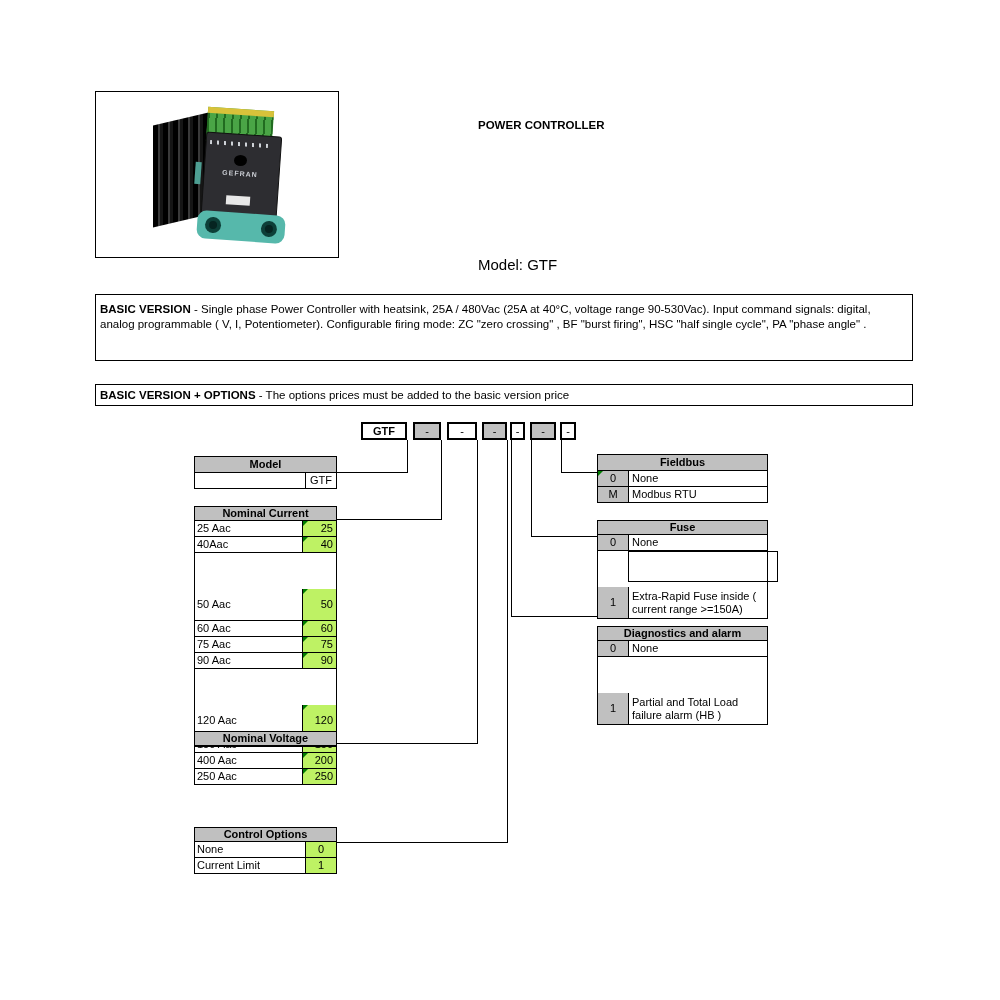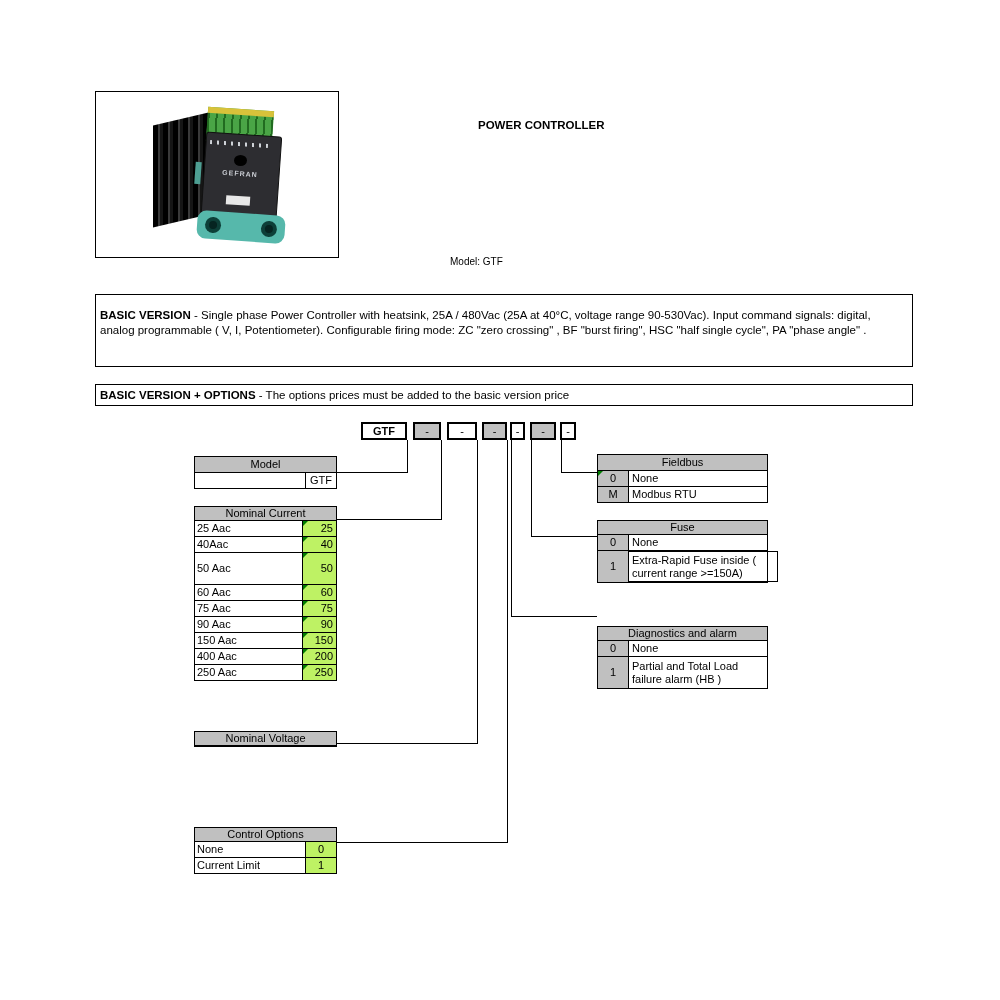--- a/index.html
+++ b/index.html
@@ -24,46 +24,46 @@
   .screw::after{content:"";position:absolute;left:4px;top:4px;width:8px;height:8px;border-radius:50%;background:#062421;}
   .hole{left:138px;top:63px;width:13px;height:11px;border-radius:50%;background:#000;}
   .lbl-white{left:130px;top:104px;width:24px;height:9px;background:#e8e8e8;transform:rotate(4deg);}
   .dots{left:114px;top:50px;width:58px;height:4px;transform:rotate(4deg);
         background:repeating-linear-gradient(90deg,#cfd3d8 0 2px,transparent 2px 7px);}
   .brand{left:118px;top:78px;width:52px;transform:rotate(4deg);color:#c9ccd2;
          font-size:7px;font-weight:bold;letter-spacing:1px;text-align:center;}
   .side-tab{left:99px;top:70px;width:6px;height:22px;background:#4e9f93;transform:rotate(4deg);}
 
   .doc-title{position:absolute;left:478px;top:119px;font-size:11.5px;font-weight:bold;}
-  .model-line{position:absolute;left:450px;top:256px;font-size:10px;}
+  .model-line{position:absolute;left:478px;top:256px;font-size:15px;}
 
   
   .banner{position:absolute;left:95px;width:808px;border:1px solid #000;
           font-size:11.5px;line-height:15px;padding:2px 4px;}
   .banner b{font-weight:bold;}
-  .basic{top:294px;height:56px;padding-top:13px;}
+  .basic{top:294px;height:56px;padding-top:7px;}
   .opts{top:384px;height:16px;line-height:16px;}
 
   
   .code-box{position:absolute;top:422px;height:14px;border:2px solid #000;background:#fff;
             font-size:11px;line-height:14px;text-align:center;}
   .code-box.shaded{background:#c0c0c0;}
   .code-box.first{font-weight:bold;}
 
   
   .conn{position:absolute;background:#000;}
 
   
   .otable{position:absolute;border:1px solid #000;background:#fff;font-size:11px;}
-  .thead{background:#c0c0c0;font-weight:normal;text-align:center;
+  .thead{background:#c0c0c0;font-weight:bold;text-align:center;
          border-bottom:1px solid #000;height:13px;line-height:13px;overflow:hidden;}
   .otable.hdr15 .thead{height:15px;line-height:15px;}
   .trow{display:flex;border-bottom:1px solid #000;height:15px;}
   .trow:last-child{border-bottom:none;}
-  .trow.tall{height:31px;}
+  .trow.tall{height:31px;margin-top:36px;}
   .cell{display:flex;align-items:center;overflow:hidden;line-height:13px;}
   .cell.label{flex:1;padding-left:2px;border-right:1px solid #000;background:#fff;}
   .cell.value{width:30px;background:#bef264;position:relative;}
   .cell.value.vwhite{background:#fff;}
   .cell.code{width:30px;border-right:1px solid #000;background:#c0c0c0;
              position:relative;justify-content:center;}
   .cell.rlabel{flex:1;padding-left:3px;background:#fff;}
   .al-right{justify-content:flex-end;padding-right:3px;}
   .al-center{justify-content:center;}
   .marker{position:absolute;left:0;top:0;width:0;height:0;
@@ -153,20 +153,24 @@
           <div class="cell value al-right">60<span class="marker" style="border-top-color: rgb(0, 125, 0);"></span></div>
         </div>
         <div class="trow">
           <div class="cell label">75 Aac</div>
           <div class="cell value al-right">75<span class="marker" style="border-top-color: rgb(0, 125, 0);"></span></div>
         </div>
         <div class="trow">
           <div class="cell label">90 Aac</div>
           <div class="cell value al-right">90<span class="marker" style="border-top-color: rgb(0, 125, 0);"></span></div>
         </div>
+        <div class="trow tall">
+          <div class="cell label">120 Aac</div>
+          <div class="cell value al-right">120<span class="marker" style="border-top-color: rgb(0, 125, 0);"></span></div>
+        </div>
         <div class="trow">
           <div class="cell label">150 Aac</div>
           <div class="cell value al-right">150<span class="marker" style="border-top-color: rgb(0, 125, 0);"></span></div>
         </div>
         <div class="trow">
           <div class="cell label">400 Aac</div>
           <div class="cell value al-right">200<span class="marker" style="border-top-color: rgb(0, 125, 0);"></span></div>
         </div>
         <div class="trow">
           <div class="cell label">250 Aac</div>

